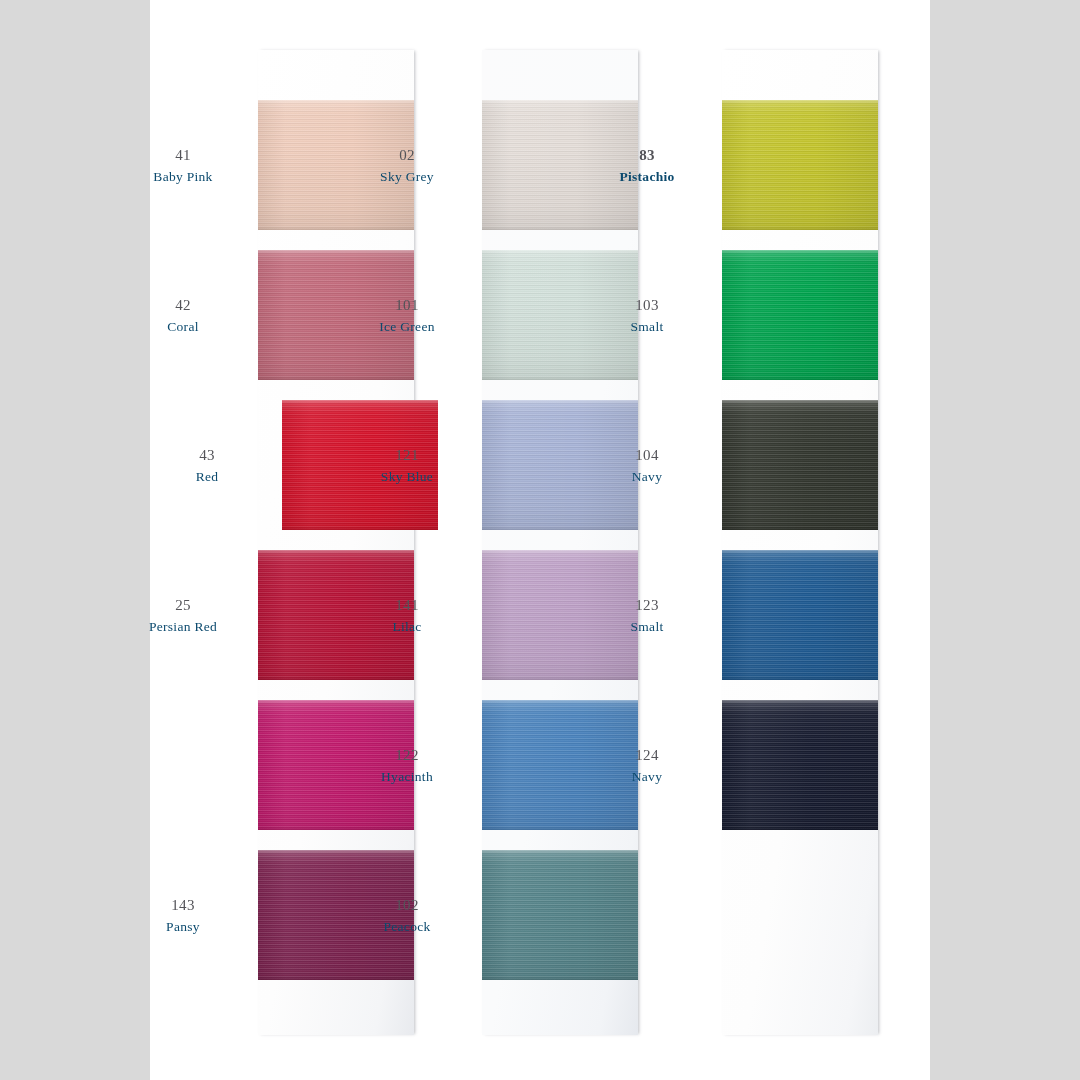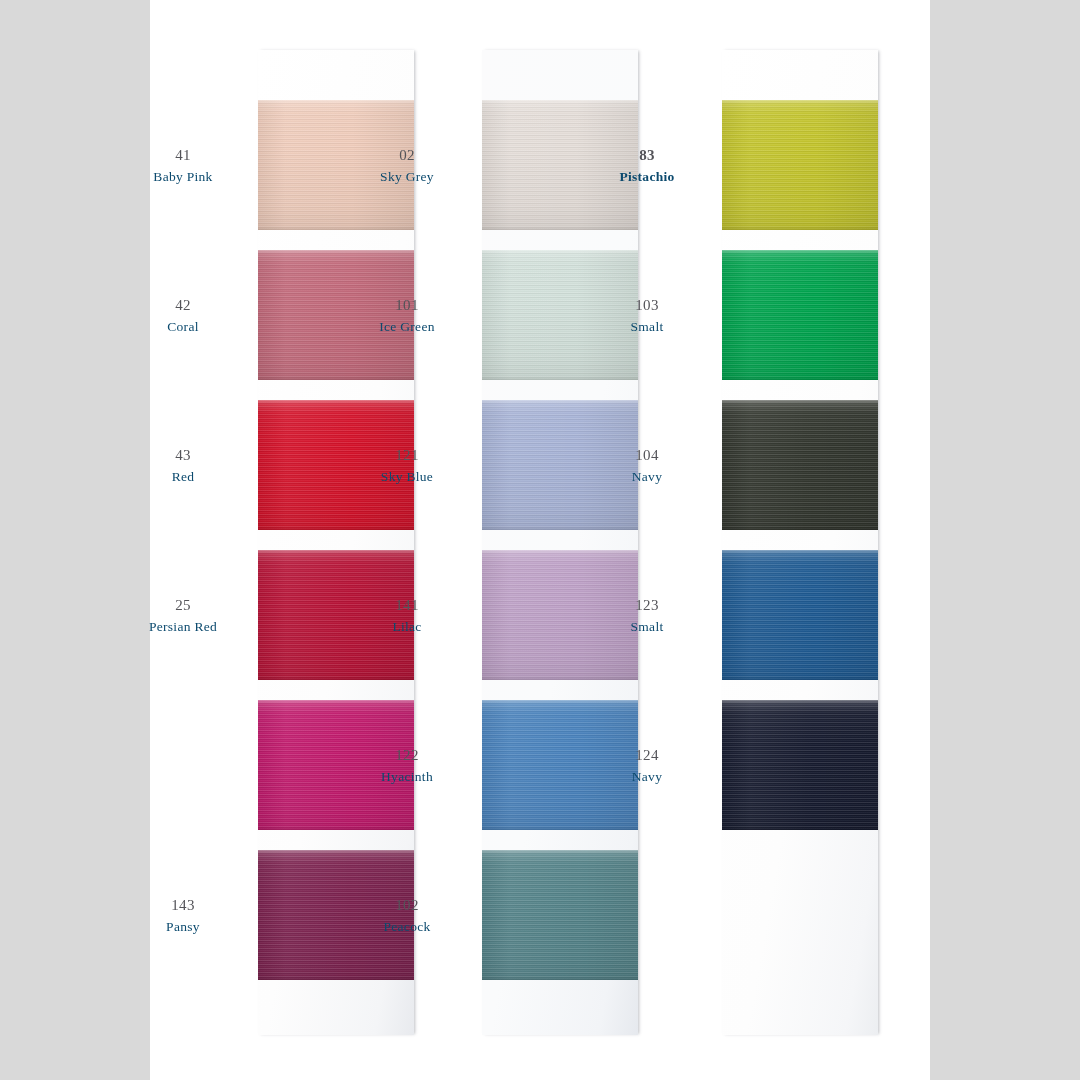--- a/index.html
+++ b/index.html
@@ -156,21 +156,21 @@
           <span class="name">Coral</span>
         </div>
         <div class="swatch">
           <div class="fill" style="background: rgb(195, 106, 123);"></div>
           <div class="threads"></div>
           <div class="shade"></div>
           <div class="edge-top"></div>
           <div class="edge-bot"></div>
         </div>
       </div>
-      <div class="row" style="top: 400px;">
+      <div class="row" style="top: 400px; margin-left: 24px;">
         <div class="label">
           <span class="code">43</span>
           <span class="name">Red</span>
         </div>
         <div class="swatch">
           <div class="fill" style="background: rgb(213, 18, 42);"></div>
           <div class="threads"></div>
           <div class="shade"></div>
           <div class="edge-top"></div>
           <div class="edge-bot"></div>

